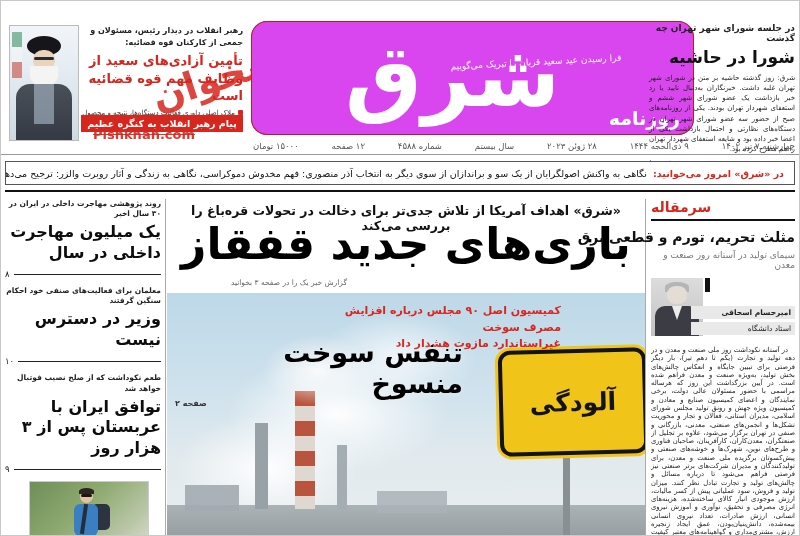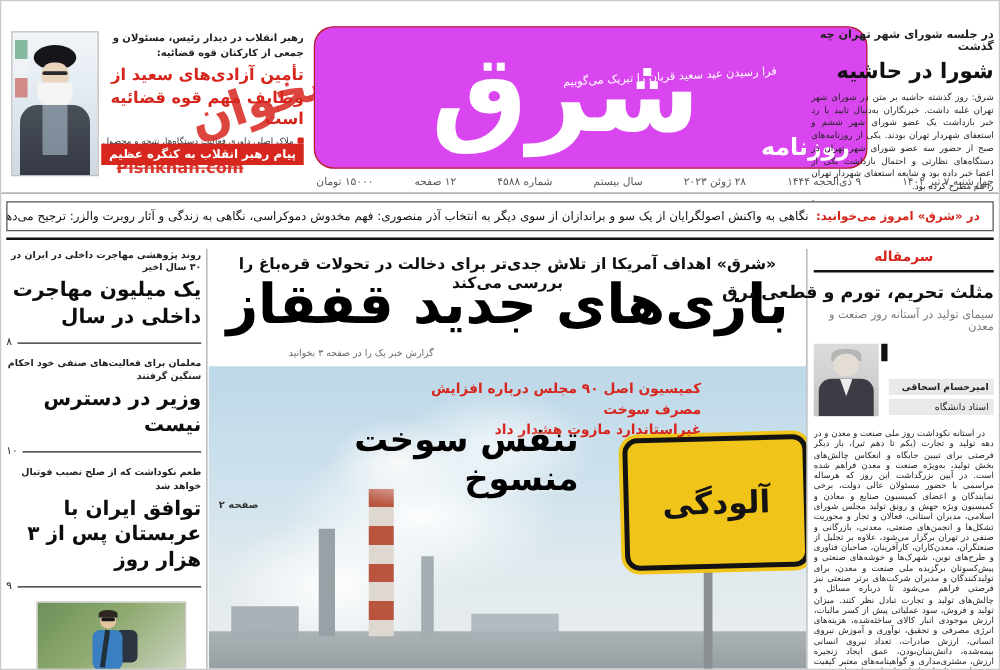--- a/index.html
+++ b/index.html
@@ -100,33 +100,33 @@
     display:flex;align-items:center;justify-content:center;transform:rotate(-1.5deg);}
   .sign .sign-text{font-size:25px;font-weight:bold;color:#131313;}
   .sign-pole{position:absolute;left:396px;top:154px;width:7px;height:90px;background:#8a8f94;}
   .ps-kicker{position:absolute;right:84px;top:10px;width:230px;text-align:right;
     color:#d6261d;font-size:11px;font-weight:bold;line-height:1.5;}
   .ps-headline{position:absolute;right:182px;top:44px;width:230px;text-align:right;
     color:#000;font-size:27px;font-weight:bold;text-shadow:0 0 6px rgba(230,238,242,.9);}
   .ps-page{position:absolute;left:8px;top:106px;font-size:8px;font-weight:bold;color:#333;}
   
   .edit{left:650px;top:198px;width:144px;}
-  .ed-label{color:#d6261d;font-size:11px;font-weight:bold;text-align:center;}
+  .ed-label{color:#d6261d;font-size:14px;font-weight:bold;text-align:left;}
   .ed-rule{height:2px;background:#111;margin-top:4px;}
   .ed-headline{margin-top:8px;font-size:14px;font-weight:bold;text-align:right;white-space:nowrap;}
   .ed-subhead{margin-top:5px;font-size:9px;color:#777;text-align:right;}
   .ed-author{position:relative;height:62px;margin-top:8px;}
   .ed-photo{position:absolute;left:0;top:0;width:52px;height:58px;overflow:hidden;
     background:linear-gradient(180deg,#dcdcdc,#c3c3c3);}
   .ed-tab{position:absolute;left:54px;top:0;width:5px;height:14px;background:#111;}
   .au-hair{position:absolute;left:14px;top:4px;width:24px;height:10px;border-radius:50% 50% 0 0;background:#b5b5b5;}
   .au-face{position:absolute;left:16px;top:8px;width:20px;height:18px;border-radius:45%;background:#e3ddd6;}
   .au-suit{position:absolute;left:4px;top:28px;width:44px;height:30px;border-radius:10px 10px 0 0;background:#3c3c44;}
   .au-shirt{position:absolute;left:21px;top:28px;width:10px;height:14px;background:#ececec;clip-path:polygon(0 0,100% 0,50% 100%);}
-  .ed-chip{position:absolute;right:0;width:84px;background:#e9e9e9;color:#222;font-size:7.5px;
+  .ed-chip{position:absolute;right:0;width:104px;background:#e9e9e9;color:#222;font-size:7.5px;
     font-weight:bold;text-align:right;padding:2px 4px;box-sizing:border-box;}
   .chip-name{top:28px;}
   .chip-title{top:44px;font-weight:normal;}
   .ed-body{margin-top:6px;font-size:6.8px;line-height:1.22;text-align:justify;color:#222;
     height:212px;overflow:hidden;}
   .ed-body p{margin:0 0 3px;text-indent:7px;}
 </style>
 </head>
 <body>
 

